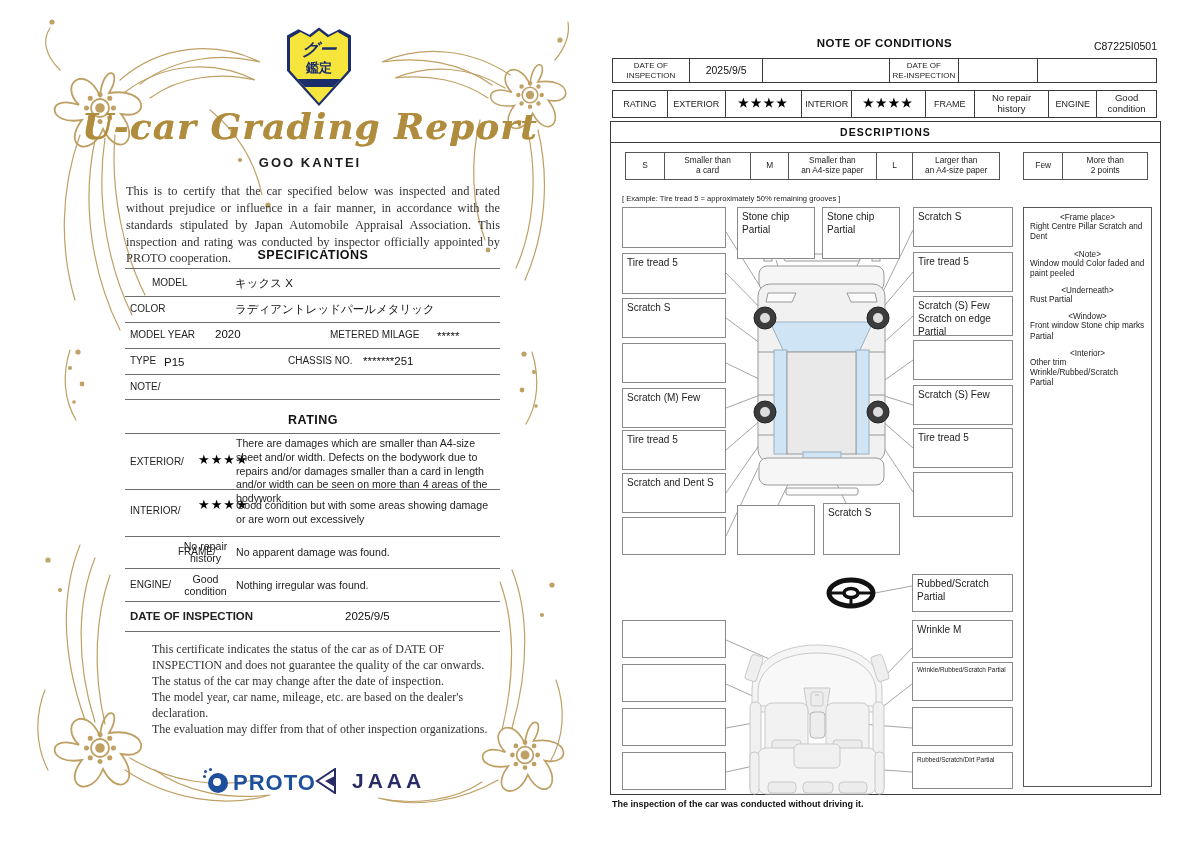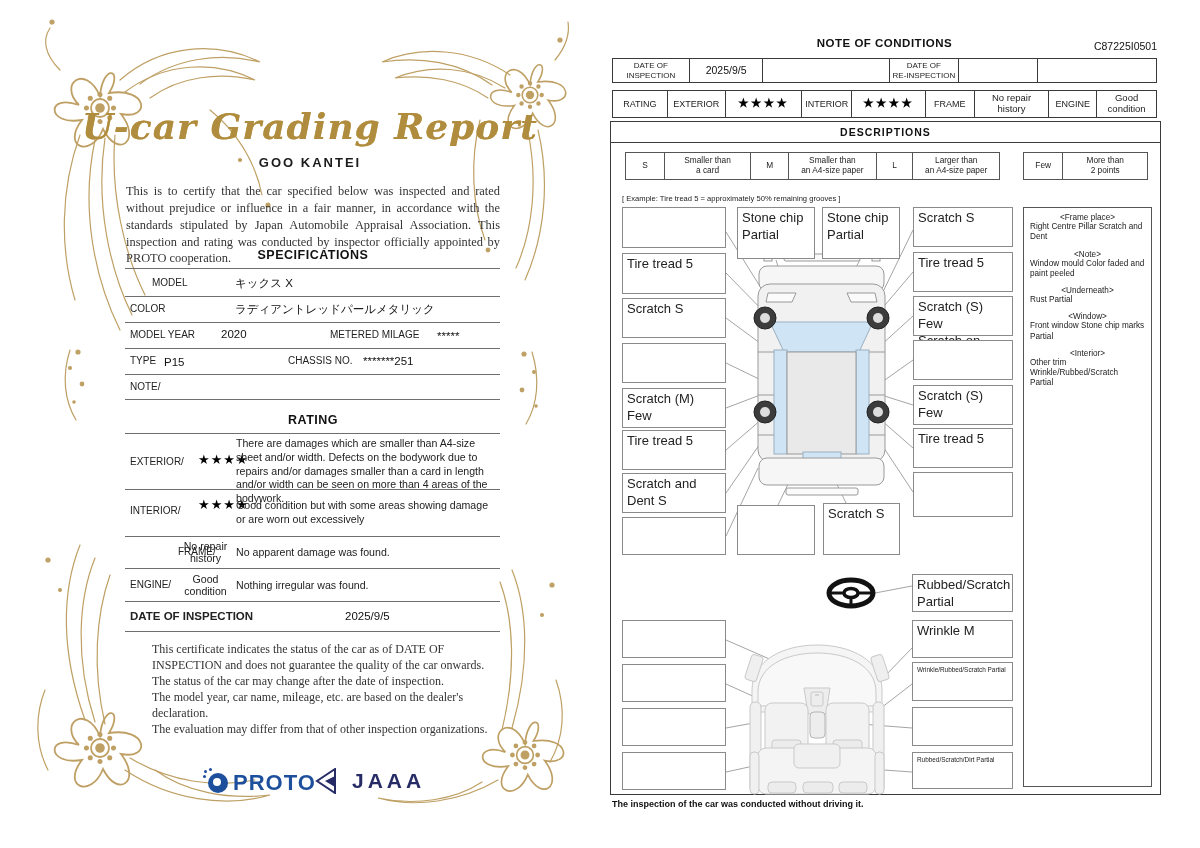--- a/index.html
+++ b/index.html
@@ -57,21 +57,21 @@
     border:1.2px solid #3a3a3a;box-sizing:border-box;}
   .desc-head{position:absolute;left:0;top:0;width:100%;height:21px;border-bottom:1.2px solid #3a3a3a;
     box-sizing:border-box;display:flex;align-items:center;justify-content:center;
     font-size:10.5px;font-weight:bold;letter-spacing:1px;color:#111;}
   .legend{position:absolute;display:flex;border:1px solid #555;box-sizing:border-box;background:#fff;}
   .legend .c{border-left:1px solid #555;display:flex;align-items:center;justify-content:center;
     text-align:center;box-sizing:border-box;font-size:8.3px;line-height:1.2;color:#222;}
   .legend .c:first-child{border-left:none;}
   .tread-note{font-size:7.6px;color:#222;line-height:1.5;}
   .cbox{position:absolute;border:1px solid #8a8a8a;background:#fff;box-sizing:border-box;
-    font-size:13px;color:#222;padding:2px 4px;line-height:1.3;white-space:pre-line;}
+    font-size:10px;color:#222;padding:2px 4px;line-height:1.3;white-space:pre-line;}
   .cbox.small{font-size:6.4px;padding-top:3px;}
   .panel{position:absolute;left:425px;top:207px;width:129px;height:580px;border:1.2px solid #555;
     box-sizing:border-box;background:#fff;padding:5px 6px;}
   .panel .ph{font-size:8.2px;color:#222;margin-top:7px;text-align:center;}
   .panel .ph:first-child{margin-top:0;}
   .panel .pb{font-size:8.2px;color:#222;line-height:1.25;white-space:pre-line;}
   .n-footer{font-size:9px;font-weight:bold;color:#111;}
   svg{display:block;}
 </style>
 </head>
@@ -156,20 +156,27 @@
       <use href="#flower" transform="translate(525,755) scale(1.4)"></use>
       <path d="M512,728 C530,665 528,610 512,570"></path>
       <path d="M502,730 C516,672 514,620 500,582"></path>
       <path d="M498,780 C460,802 415,808 378,798 C415,806 455,800 482,782"></path>
       <circle cx="552" cy="585" r="2" fill="#bfa064"></circle>
       <circle cx="542" cy="615" r="1.4" fill="#bfa064"></circle>
       <path d="M556,680 C566,708 564,738 550,762"></path>
     </g>
   </svg>
 
+  <div class="badge-outer">
+    <div class="badge-inner">
+      <div class="badge-t1">グー</div>
+      <div class="badge-t2">鑑定</div>
+      <div class="badge-ribbon"></div>
+    </div>
+  </div>
 
   <div class="abs cert-title ctr" style="left:60px;top:105px;width:500px;">U-car Grading Report</div>
   <div class="abs cert-sub ctr" style="left:60px;top:155px;width:500px;">GOO KANTEI</div>
 
   <div class="abs cert-par" style="left:126px;top:183px;width:374px;">This is to certify that the car specified below was inspected and rated without prejudice or influence in a fair manner, in accordance with the standards stipulated by Japan Automobile Appraisal Association. This inspection and rating was conducted by inspector officially appointed by PROTO cooperation.</div>
 
   <div class="abs sec-head ctr" style="left:126px;top:248px;width:374px;">SPECIFICATIONS</div>
 
   <div class="hline" style="left:125px;top:268px;width:375px;"></div>
   <div class="hline" style="left:125px;top:296px;width:375px;"></div>
@@ -178,21 +185,21 @@
   <div class="hline" style="left:125px;top:374px;width:375px;"></div>
   <div class="hline" style="left:125px;top:399px;width:375px;"></div>
 
   <div class="abs slabel" style="left:152px;top:277px;">MODEL</div>
   <div class="abs sval" style="left:235px;top:276px;">キックス X</div>
 
   <div class="abs slabel" style="left:130px;top:303px;">COLOR</div>
   <div class="abs sval" style="left:235px;top:302px;">ラディアントレッドパールメタリック</div>
 
   <div class="abs slabel" style="left:130px;top:329px;">MODEL YEAR</div>
-  <div class="abs sval" style="left:221px;top:328px;">2020</div>
+  <div class="abs sval" style="left:215px;top:328px;">2020</div>
   <div class="abs slabel" style="left:330px;top:329px;">METERED MILAGE</div>
   <div class="abs sval" style="left:437px;top:330px;">*****</div>
 
   <div class="abs slabel" style="left:130px;top:355px;">TYPE</div>
   <div class="abs sval" style="left:164px;top:356px;">P15</div>
   <div class="abs slabel" style="left:288px;top:355px;">CHASSIS NO.</div>
   <div class="abs sval" style="left:363px;top:355px;">*******251</div>
 
   <div class="abs slabel" style="left:130px;top:381px;">NOTE/</div>
 

